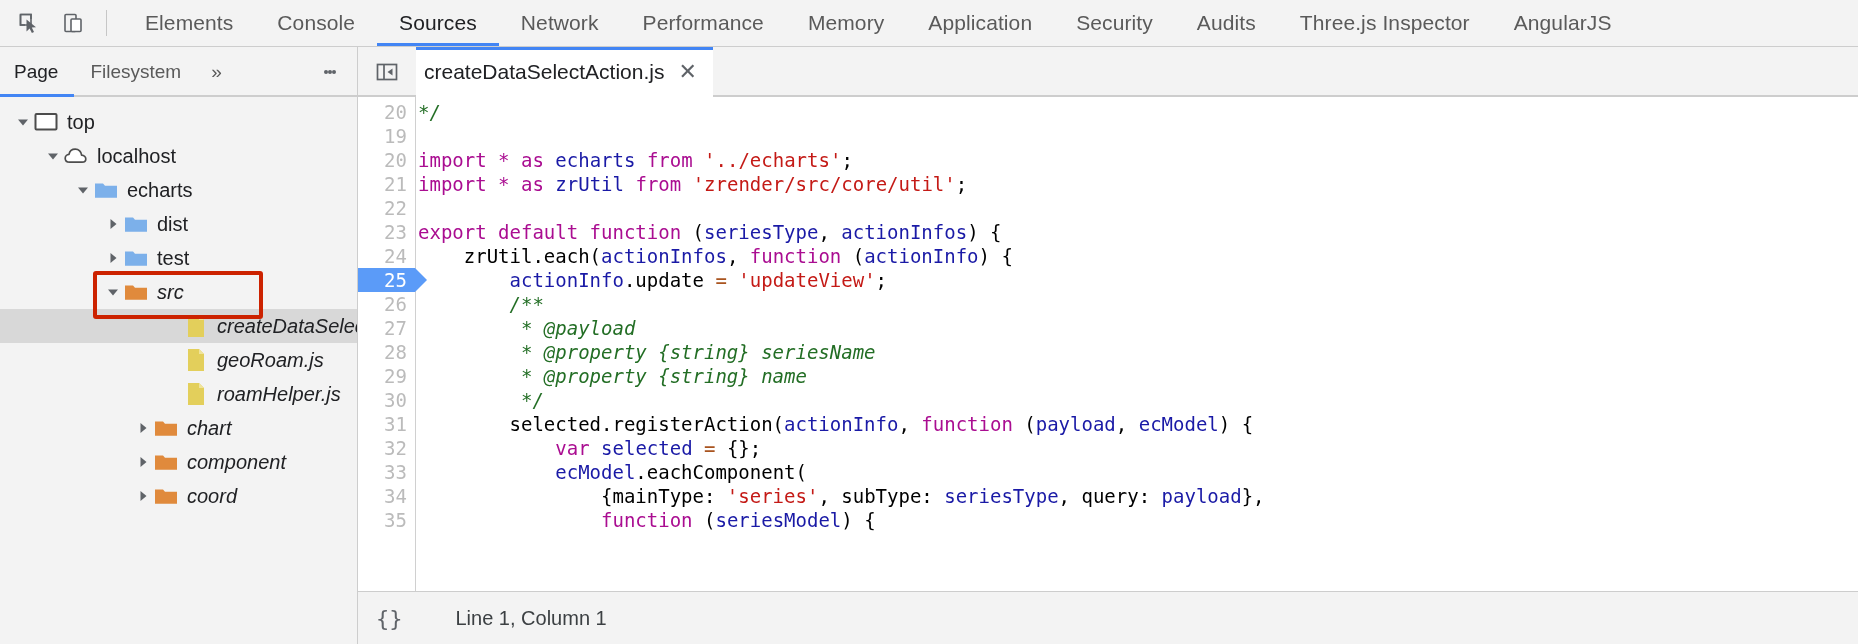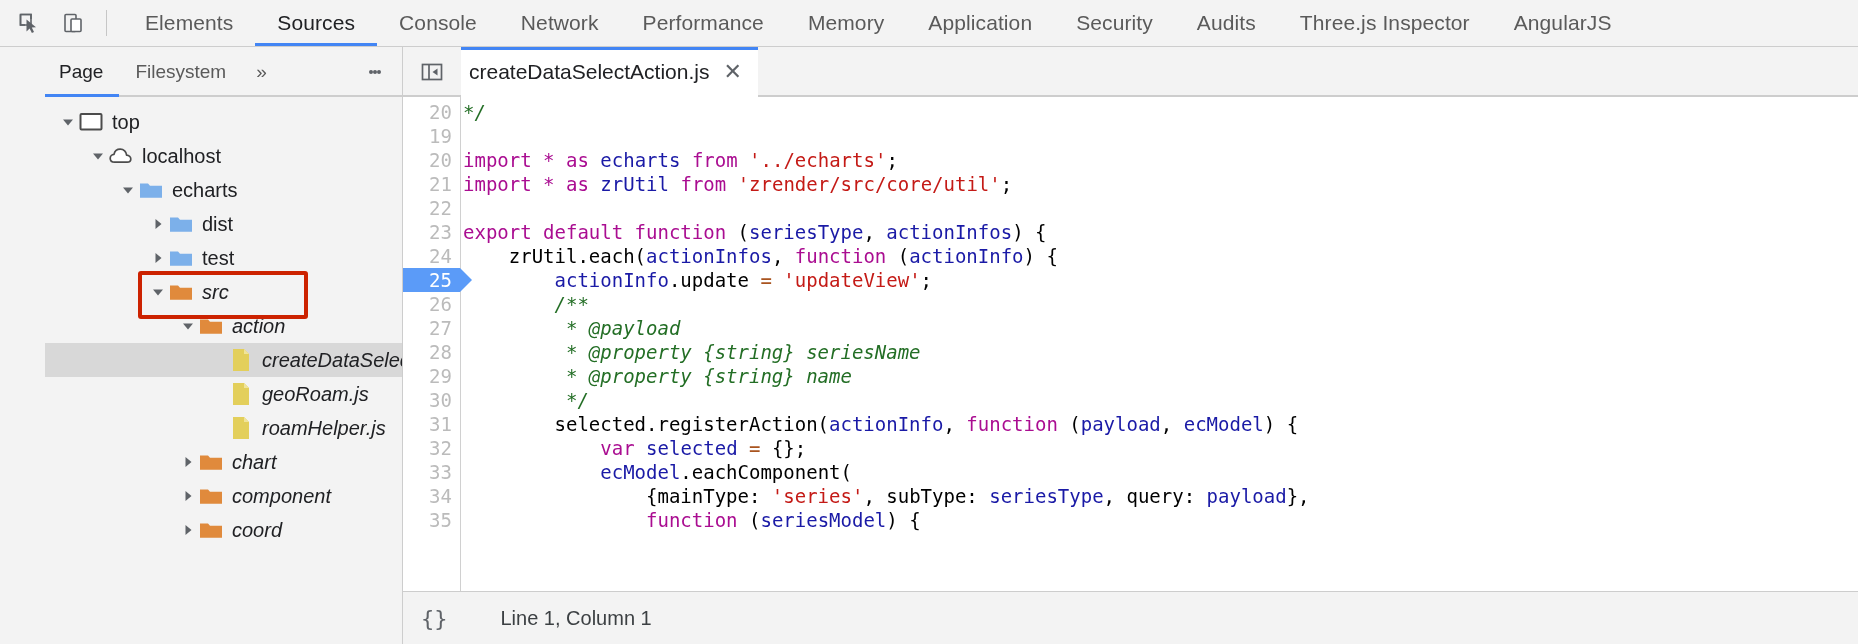--- a/index.html
+++ b/index.html
@@ -86,21 +86,20 @@
 
   
   .navigator {
     width: 357px;
     min-width: 357px;
     background: #3b82f6;
     display: flex;
     flex-direction: column;
     border-right: 1px solid #cdcdcd;
     position: relative;
-    margin-left: 45px;
   }
   .nav-toolbar {
     height: 50px;
     min-height: 50px;
     display: flex;
     align-items: center;
     position: relative;
     background: #f3f3f3;
   }
   .nav-toolbar::after {
@@ -363,25 +362,25 @@
           <rect x="3" y="2.5" width="11" height="17" rx="1" fill="none" stroke="#5f6368" stroke-width="1.6"></rect>
           <rect x="9" y="7" width="10" height="12.5" rx="1" fill="#ffffff" stroke="#5f6368" stroke-width="1.6"></rect>
         </svg>
       </div>
       <div class="tb-sep"></div>
     </div>
     <div class="panel-tabs">
       <div class="panel-tab">
           <span>Elements</span>
         </div>
+      <div class="panel-tab">
+          <span>Console</span>
+        </div>
       <div class="panel-tab selected">
           <span>Sources</span>
-        </div>
-      <div class="panel-tab">
-          <span>Console</span>
         </div>
       <div class="panel-tab">
           <span>Network</span>
         </div>
       <div class="panel-tab">
           <span>Performance</span>
         </div>
       <div class="panel-tab">
           <span>Memory</span>
         </div>
@@ -494,33 +493,20 @@
               <svg width="14" height="14" viewBox="0 0 14 14">
                 <path d="M2 4.5 L12 4.5 L7 10.5 Z" fill="#5f6368"></path>
               </svg>
             </span>
             <span class="ico">
               <svg width="24" height="20" viewBox="0 0 24 20">
                 <path d="M1 3.5 h8 l2 2.2 h12 v12 h-22 Z" fill="#e08a3c"></path>
               </svg>
             </span>
             <span class="label">src</span>
-          </div>
-          <div class="tree-row italic" style="padding-left: 132px;">
-            <span class="twisty">
-              <svg width="14" height="14" viewBox="0 0 14 14">
-                <path d="M2 4.5 L12 4.5 L7 10.5 Z" fill="#5f6368"></path>
-              </svg>
-            </span>
-            <span class="ico">
-              <svg width="24" height="20" viewBox="0 0 24 20">
-                <path d="M1 3.5 h8 l2 2.2 h12 v12 h-22 Z" fill="#e08a3c"></path>
-              </svg>
-            </span>
-            <span class="label">action</span>
           </div>
           <div class="tree-row selected italic" style="padding-left: 162px;">
             <span class="twisty"></span>
             <span class="ico">
               <svg width="20" height="24" viewBox="0 0 20 24">
                 <path d="M2 1 h11 l5 5 v17 h-16 Z" fill="#e3cf5b"></path>
                 <path d="M13 1 v5 h5 Z" fill="#f0e49a"></path>
               </svg>
             </span>
             <span class="label">createDataSelectAction.js</span>

